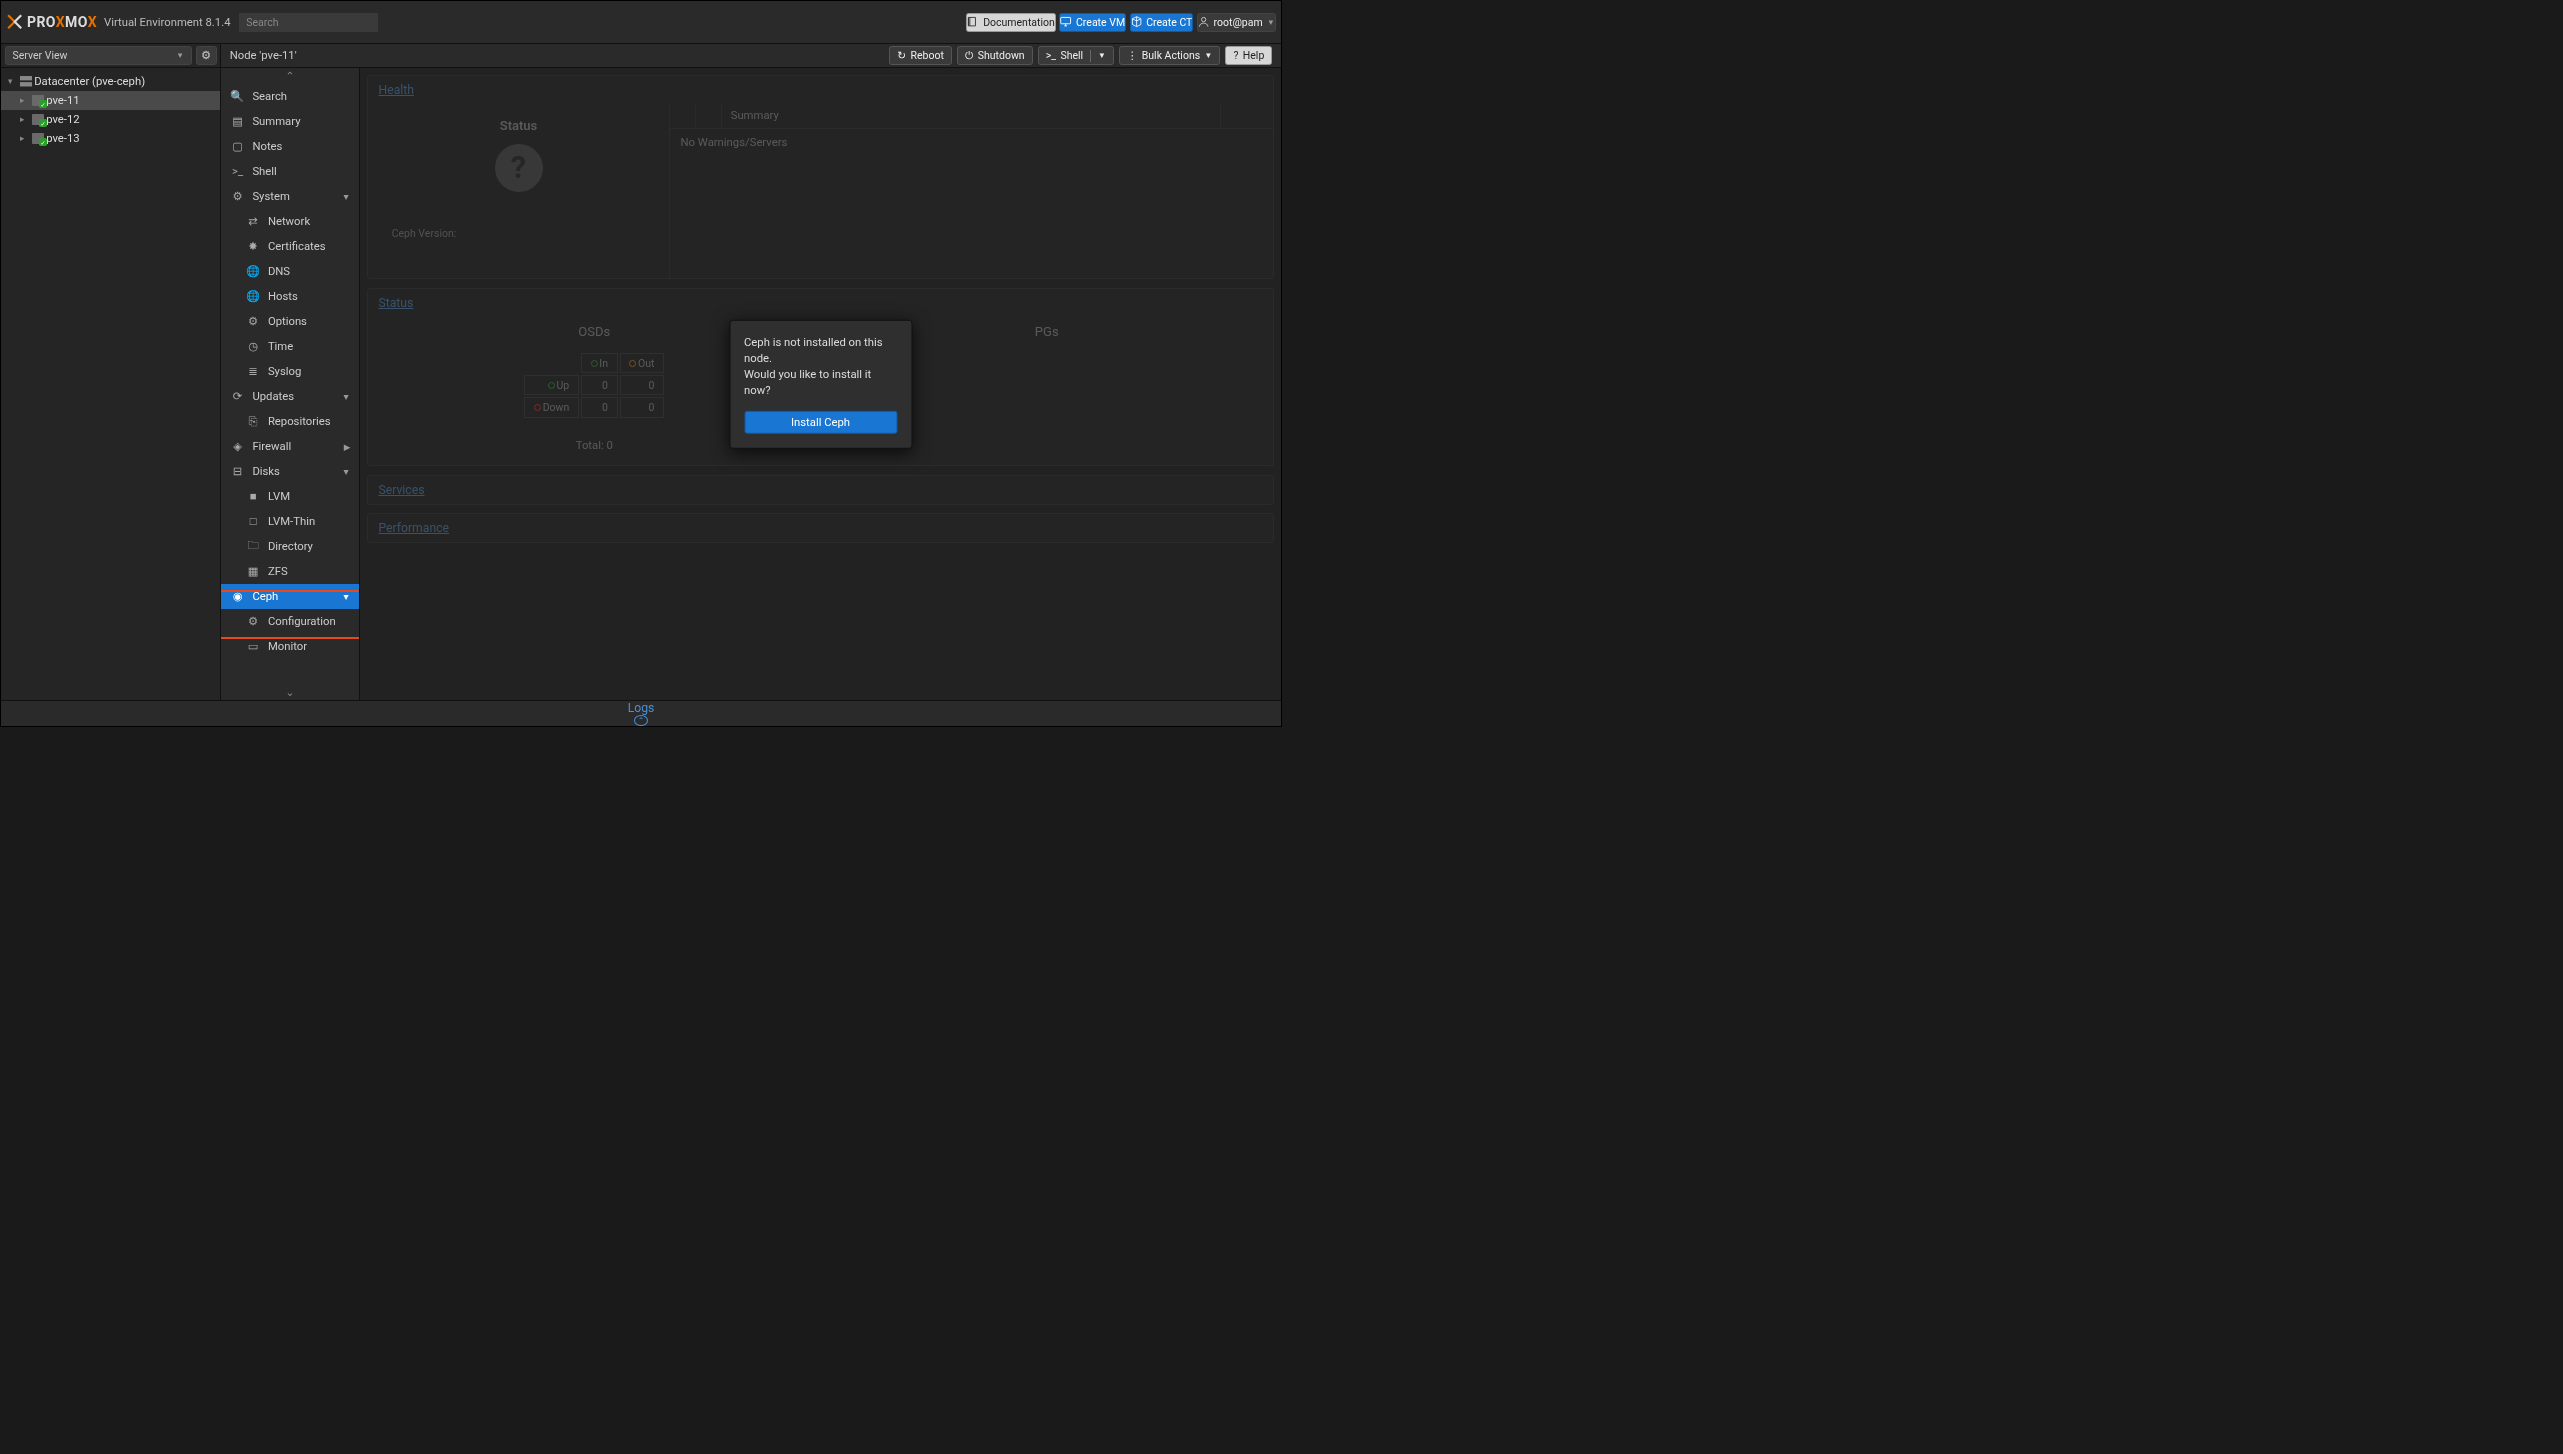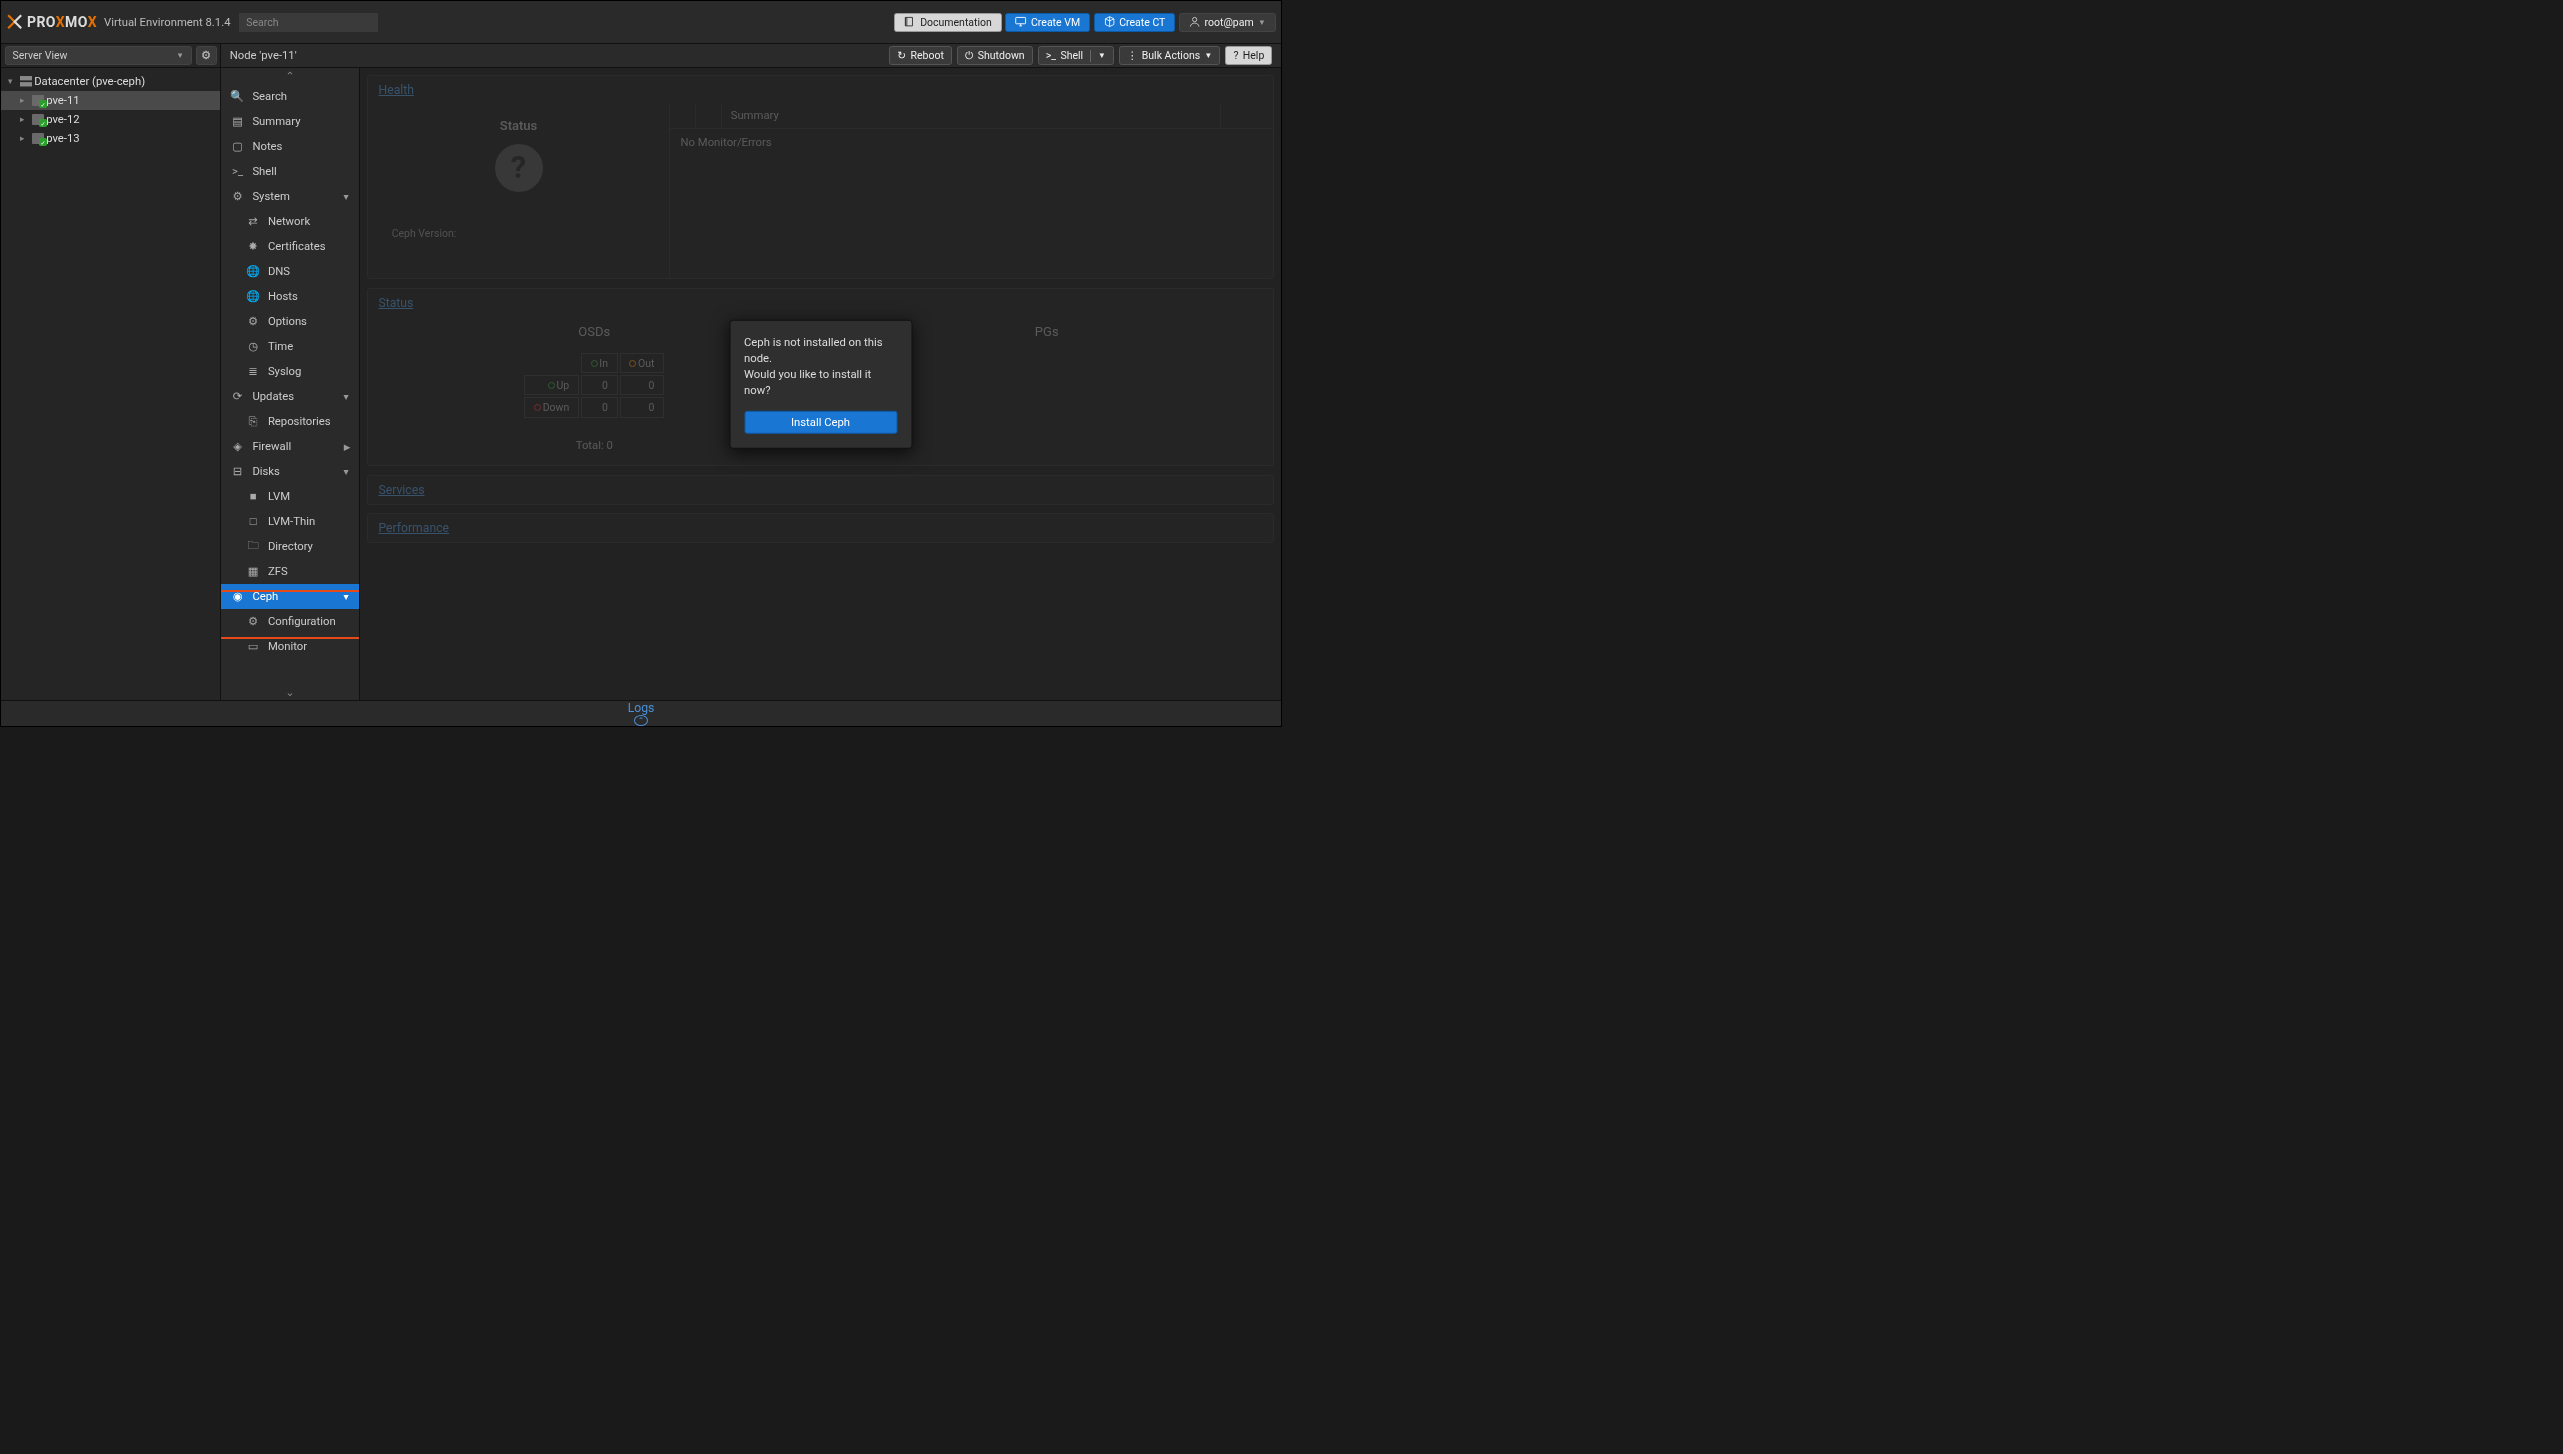--- a/index.html
+++ b/index.html
@@ -7,21 +7,21 @@
 .root{width:1282px;height:727px;background:#1a1a1a;display:flex;flex-direction:column;position:relative;border:0.9px solid #000;}
 .topbar{height:43px;background:#2a2a2a;display:flex;align-items:center;padding:0 5.2px;border-bottom:0.9px solid #111;}
 .logo-x{width:17.4px;height:17.4px;position:relative;margin-right:3.5px;}
 .logo-x svg{width:17.4px;height:17.4px;}
 .brand{font-weight:700;letter-spacing:0.4px;font-size:14px;color:#ddd;}
 .brand .orange{color:#e57000;}
 .ve-label{margin-left:7px;color:#bbb;font-size:11.3px;}
 .search-box{margin-left:8.7px;width:139px;height:19px;background:#3a3a3a;border:none;color:#ccc;padding:0 7px;font-size:10.5px;}
 .search-box::placeholder{color:#888;}
 .top-buttons{margin-left:auto;display:flex;gap:3.5px;}
-.tb-btn{height:19px;padding:0 9px;border-radius:2.6px;border:0.9px solid #444;background:#3a3a3a;color:#eee;display:flex;align-items:center;gap:4.4px;font-size:10.5px;cursor:pointer;}
+.tb-btn{height:19px;padding:0 0;border-radius:2.6px;border:0.9px solid #444;background:#3a3a3a;color:#eee;display:flex;align-items:center;gap:4.4px;font-size:10.5px;cursor:pointer;}
 .tb-btn.light{background:#d7d7d7;color:#222;border-color:#999;}
 .tb-btn.blue{background:#1976d2;color:#fff;border-color:#0d5aa7;}
 .tb-btn .ic{width:11.3px;height:11.3px;display:inline-flex;align-items:center;justify-content:center;}
 .body{flex:1;display:flex;min-height:0;}
 .left-col{width:220px;background:#252525;border-right:0.9px solid #111;display:flex;flex-direction:column;}
 .left-header{height:24.4px;display:flex;align-items:center;border-bottom:0.9px solid #111;padding:3.5px;gap:3.5px;}
 .view-select{flex:1;height:19px;background:#3a3a3a;border:0.9px solid #444;border-radius:2.6px;color:#ccc;display:flex;align-items:center;padding:0 7px;justify-content:space-between;font-size:10.5px;cursor:pointer;}
 .gear-btn{width:21px;height:19px;background:#3a3a3a;border:0.9px solid #444;border-radius:2.6px;display:flex;align-items:center;justify-content:center;cursor:pointer;}
 .tree{padding:3.5px 0;font-size:11.3px;color:#ddd;}
 .tree-row{height:19px;display:flex;align-items:center;padding-left:7px;cursor:pointer;}
@@ -347,21 +347,21 @@
                 <div class="qcircle">?</div>
                 <div class="ceph-ver">Ceph Version:</div>
               </div>
               <div class="health-right">
                 <div class="sum-head">
                   <div class="sum-cell narrow"></div>
                   <div class="sum-cell narrow"></div>
                   <div class="sum-cell wide">Summary</div>
                   <div class="sum-cell last"></div>
                 </div>
-                <div class="sum-body">No Monitor/Errors</div>
+                <div class="sum-body">No Warnings/Servers</div>
               </div>
             </div>
           </div>
 
           <div class="panel">
             <div class="panel-title">Status</div>
             <div class="status-body">
               <div class="status-half">
                 <div class="sh-title">OSDs</div>
                 <table class="osd-tbl">

